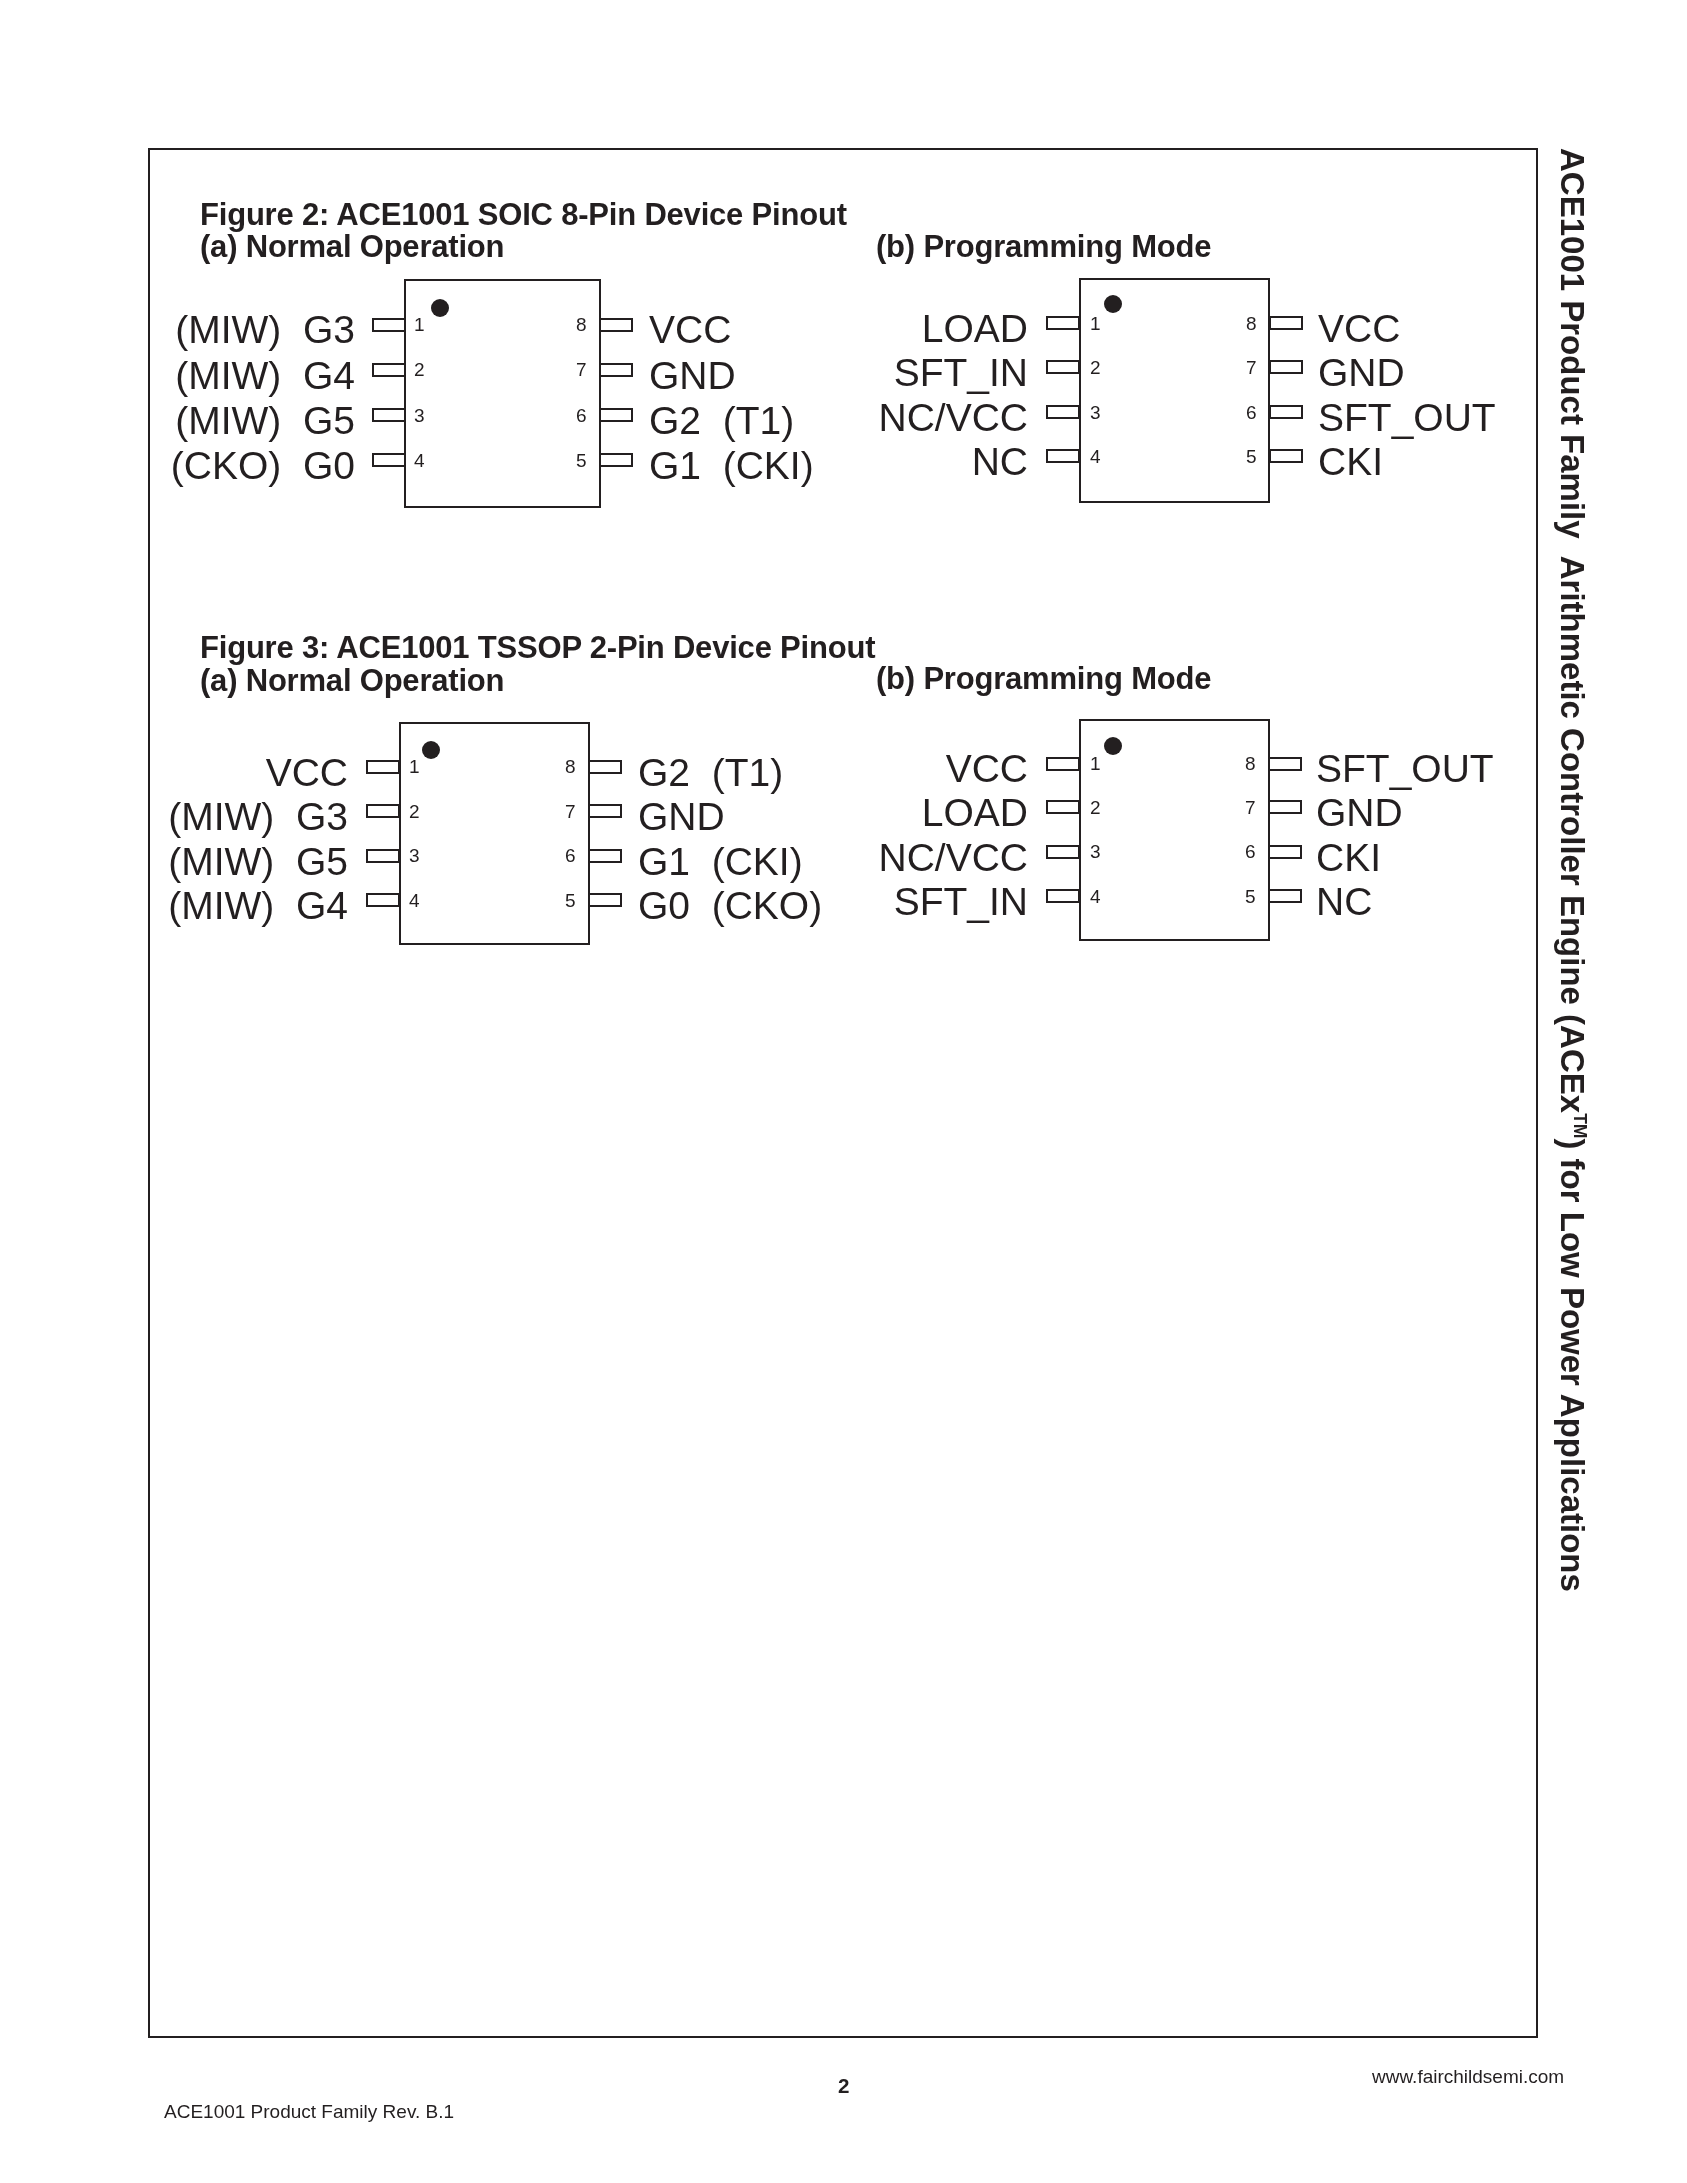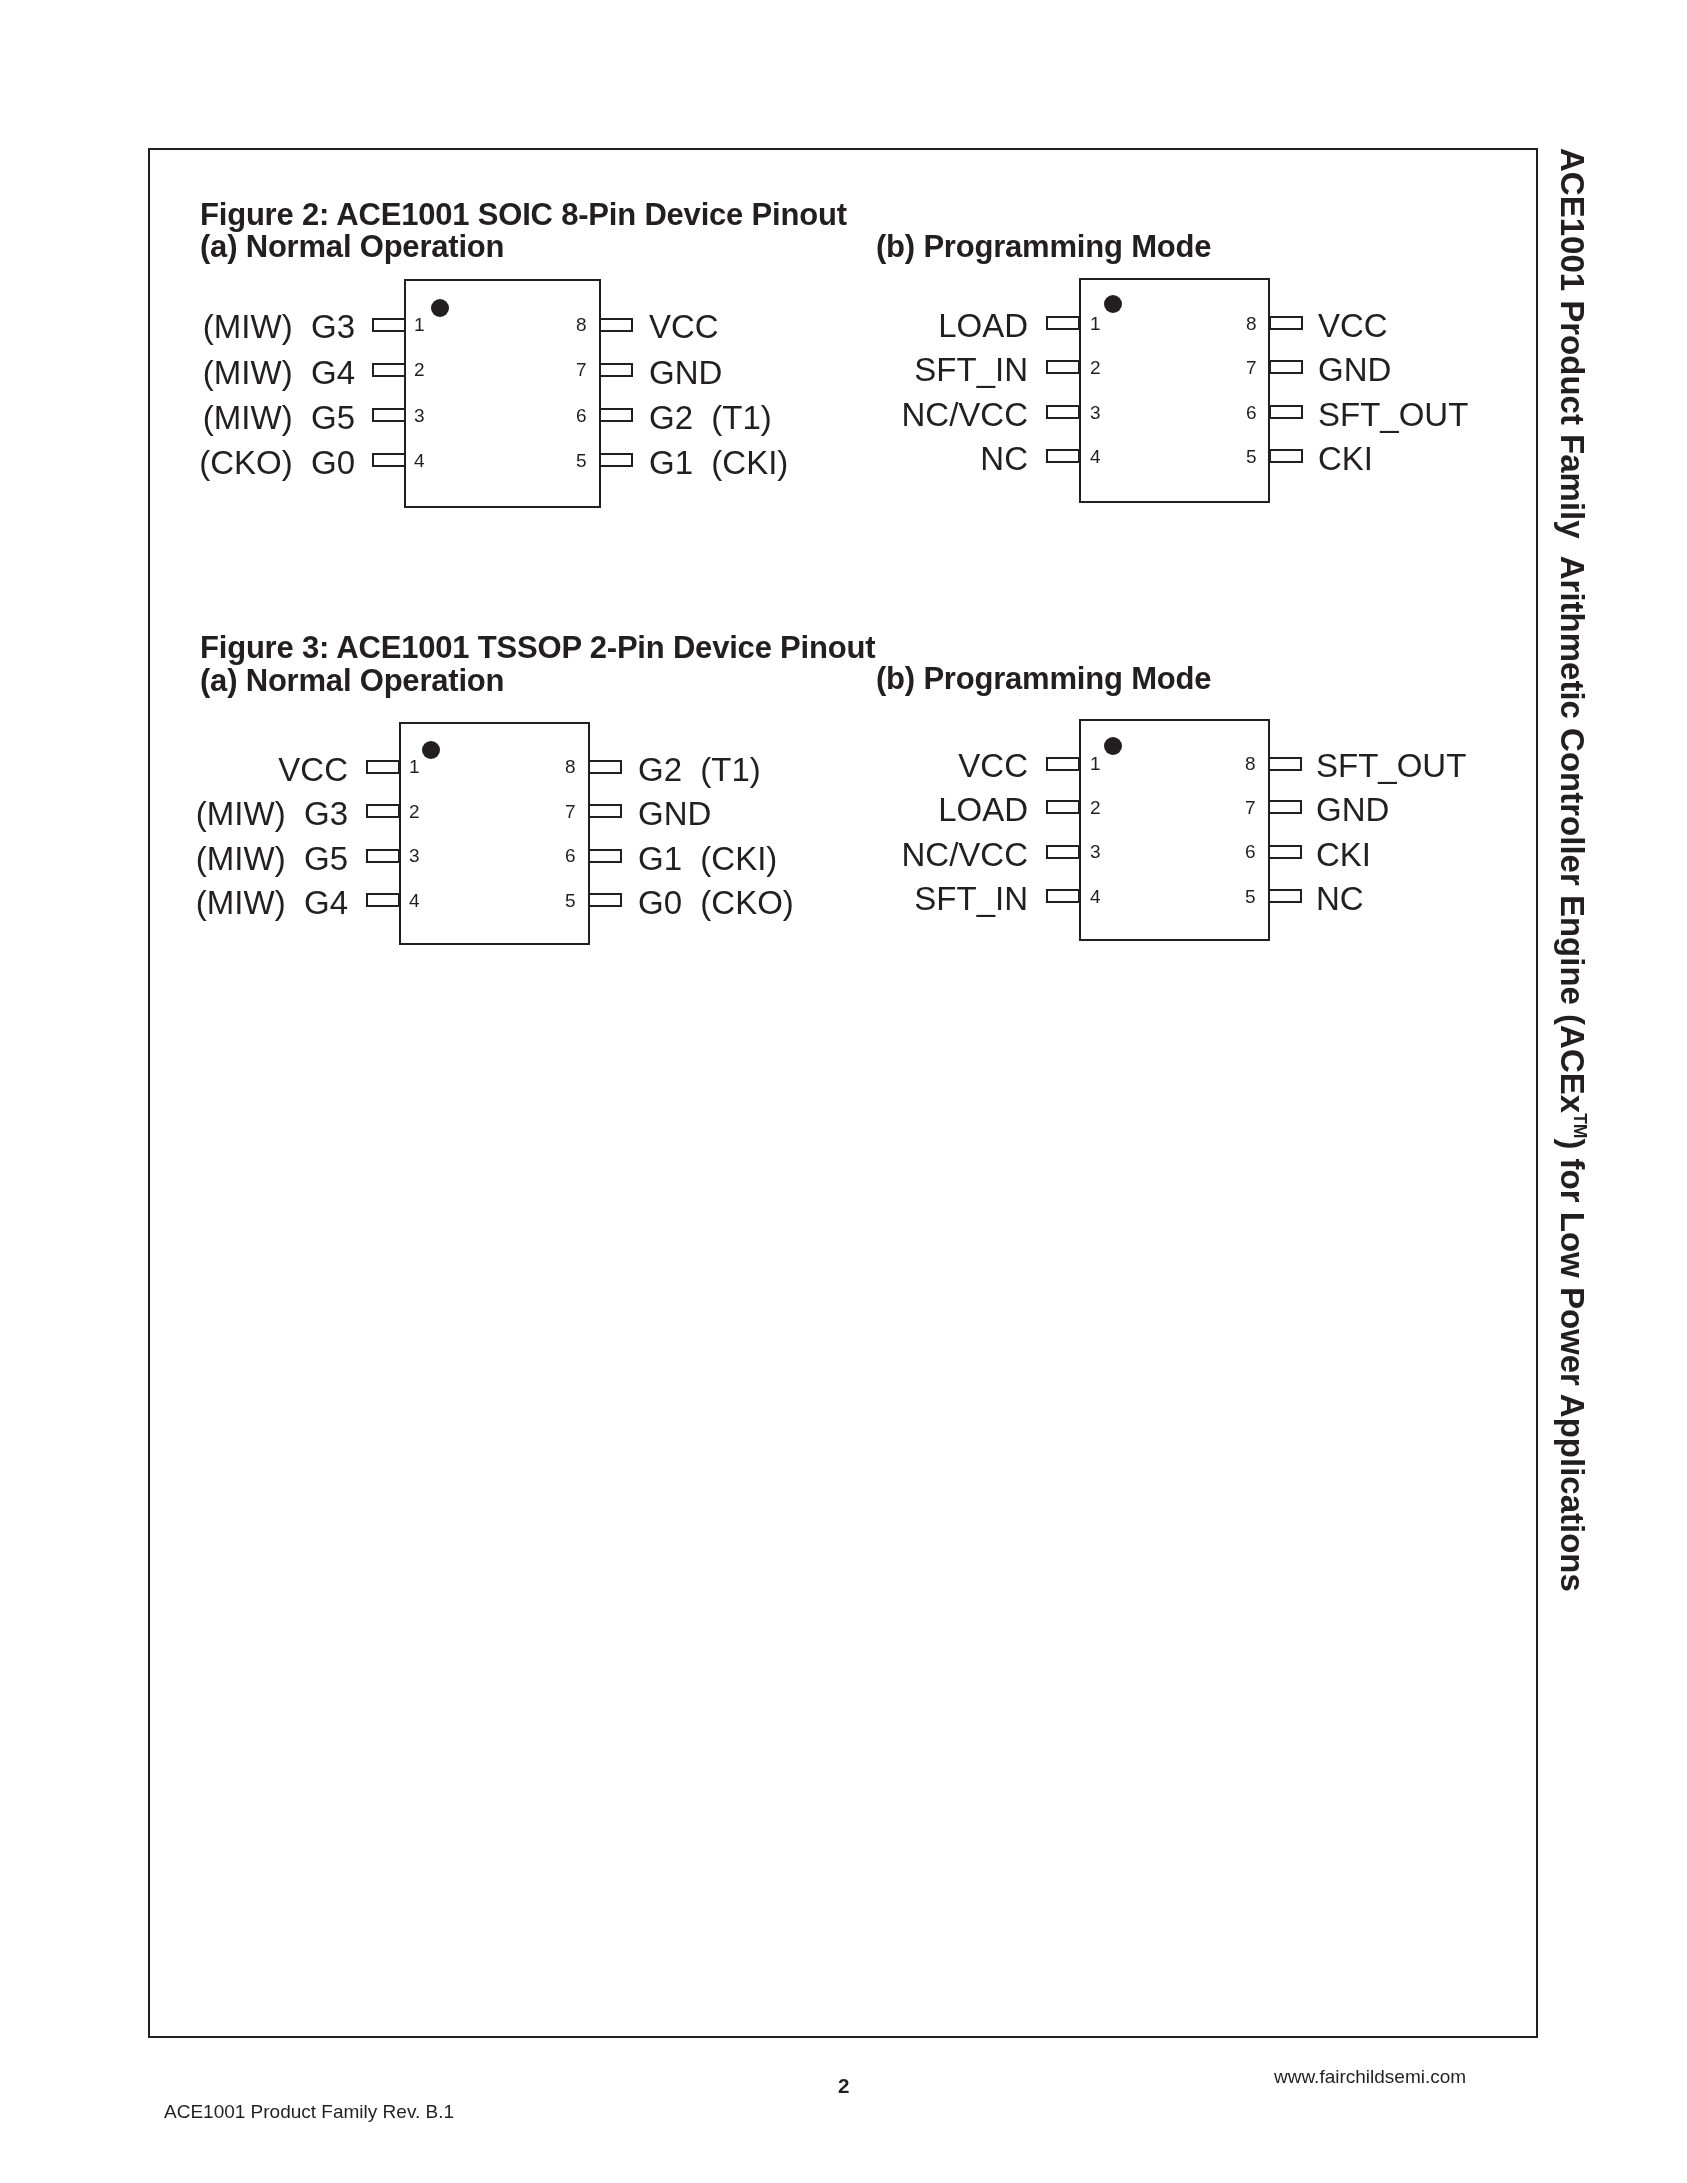--- a/index.html
+++ b/index.html
@@ -6,21 +6,21 @@
   body { width: 1687px; height: 2183px; position: relative; overflow: hidden;
          font-family: "Liberation Sans", sans-serif; color: #231f20; }
   .frame { position: absolute; left: 148px; top: 148px; width: 1386px; height: 1886px;
            border: 2.4px solid #231f20; box-sizing: content-box; }
   .abs { position: absolute; white-space: nowrap; }
   .fig-title { font-weight: bold; font-size: 31px; line-height: 1; letter-spacing: -0.2px; }
   .chip { position: absolute; border: 2.4px solid #231f20; box-sizing: border-box; background: #fff; }
   .dot { position: absolute; width: 18px; height: 18px; border-radius: 50%; background: #231f20; }
   .lead { position: absolute; width: 34px; height: 13.5px; border: 2.4px solid #231f20; box-sizing: border-box; background:#fff; }
   .pnum { position: absolute; font-size: 19px; line-height: 1; }
-  .plabel { position: absolute; font-size: 33px; line-height: 1; white-space: pre; }
+  .plabel { position: absolute; font-size: 39px; line-height: 1; white-space: pre; }
   .plabel.left { text-align: right; }
   .vtitle { position: absolute; left: 1560px; top: 148px; transform-origin: 0 0;
             transform: translate(29px, 0) rotate(90deg); font-weight: bold; font-size: 33px;
             line-height: 1; white-space: pre; }
   .vtitle sup { font-size: 17.5px; vertical-align: 12.7px; }
   .foot-left { font-size: 19px; }
   .foot-url { font-size: 19px; }
   .foot-page { font-size: 20.6px; font-weight: bold; }
 </style>
 </head>
@@ -160,15 +160,15 @@
   <div class="plabel left" style="right:659px; top:793px;">LOAD</div>
   <div class="plabel left" style="right:659px; top:838px;">NC/VCC</div>
   <div class="plabel left" style="right:659px; top:882px;">SFT_IN</div>
   <div class="plabel" style="left:1316px; top:749px;">SFT_OUT</div>
   <div class="plabel" style="left:1316px; top:793px;">GND</div>
   <div class="plabel" style="left:1316px; top:838px;">CKI</div>
   <div class="plabel" style="left:1316px; top:882px;">NC</div>
 </div>
 
 <div class="abs foot-page" style="left:838px; top:2074px;">2</div>
-<div class="abs foot-url" style="left:1274px; top:2066px;">www.fairchildsemi.com</div>
+<div class="abs foot-url" style="left:1372px; top:2066px;">www.fairchildsemi.com</div>
 <div class="abs foot-left" style="left:164px; top:2101px;">ACE1001 Product Family Rev. B.1</div>
 
 
 </body></html>

